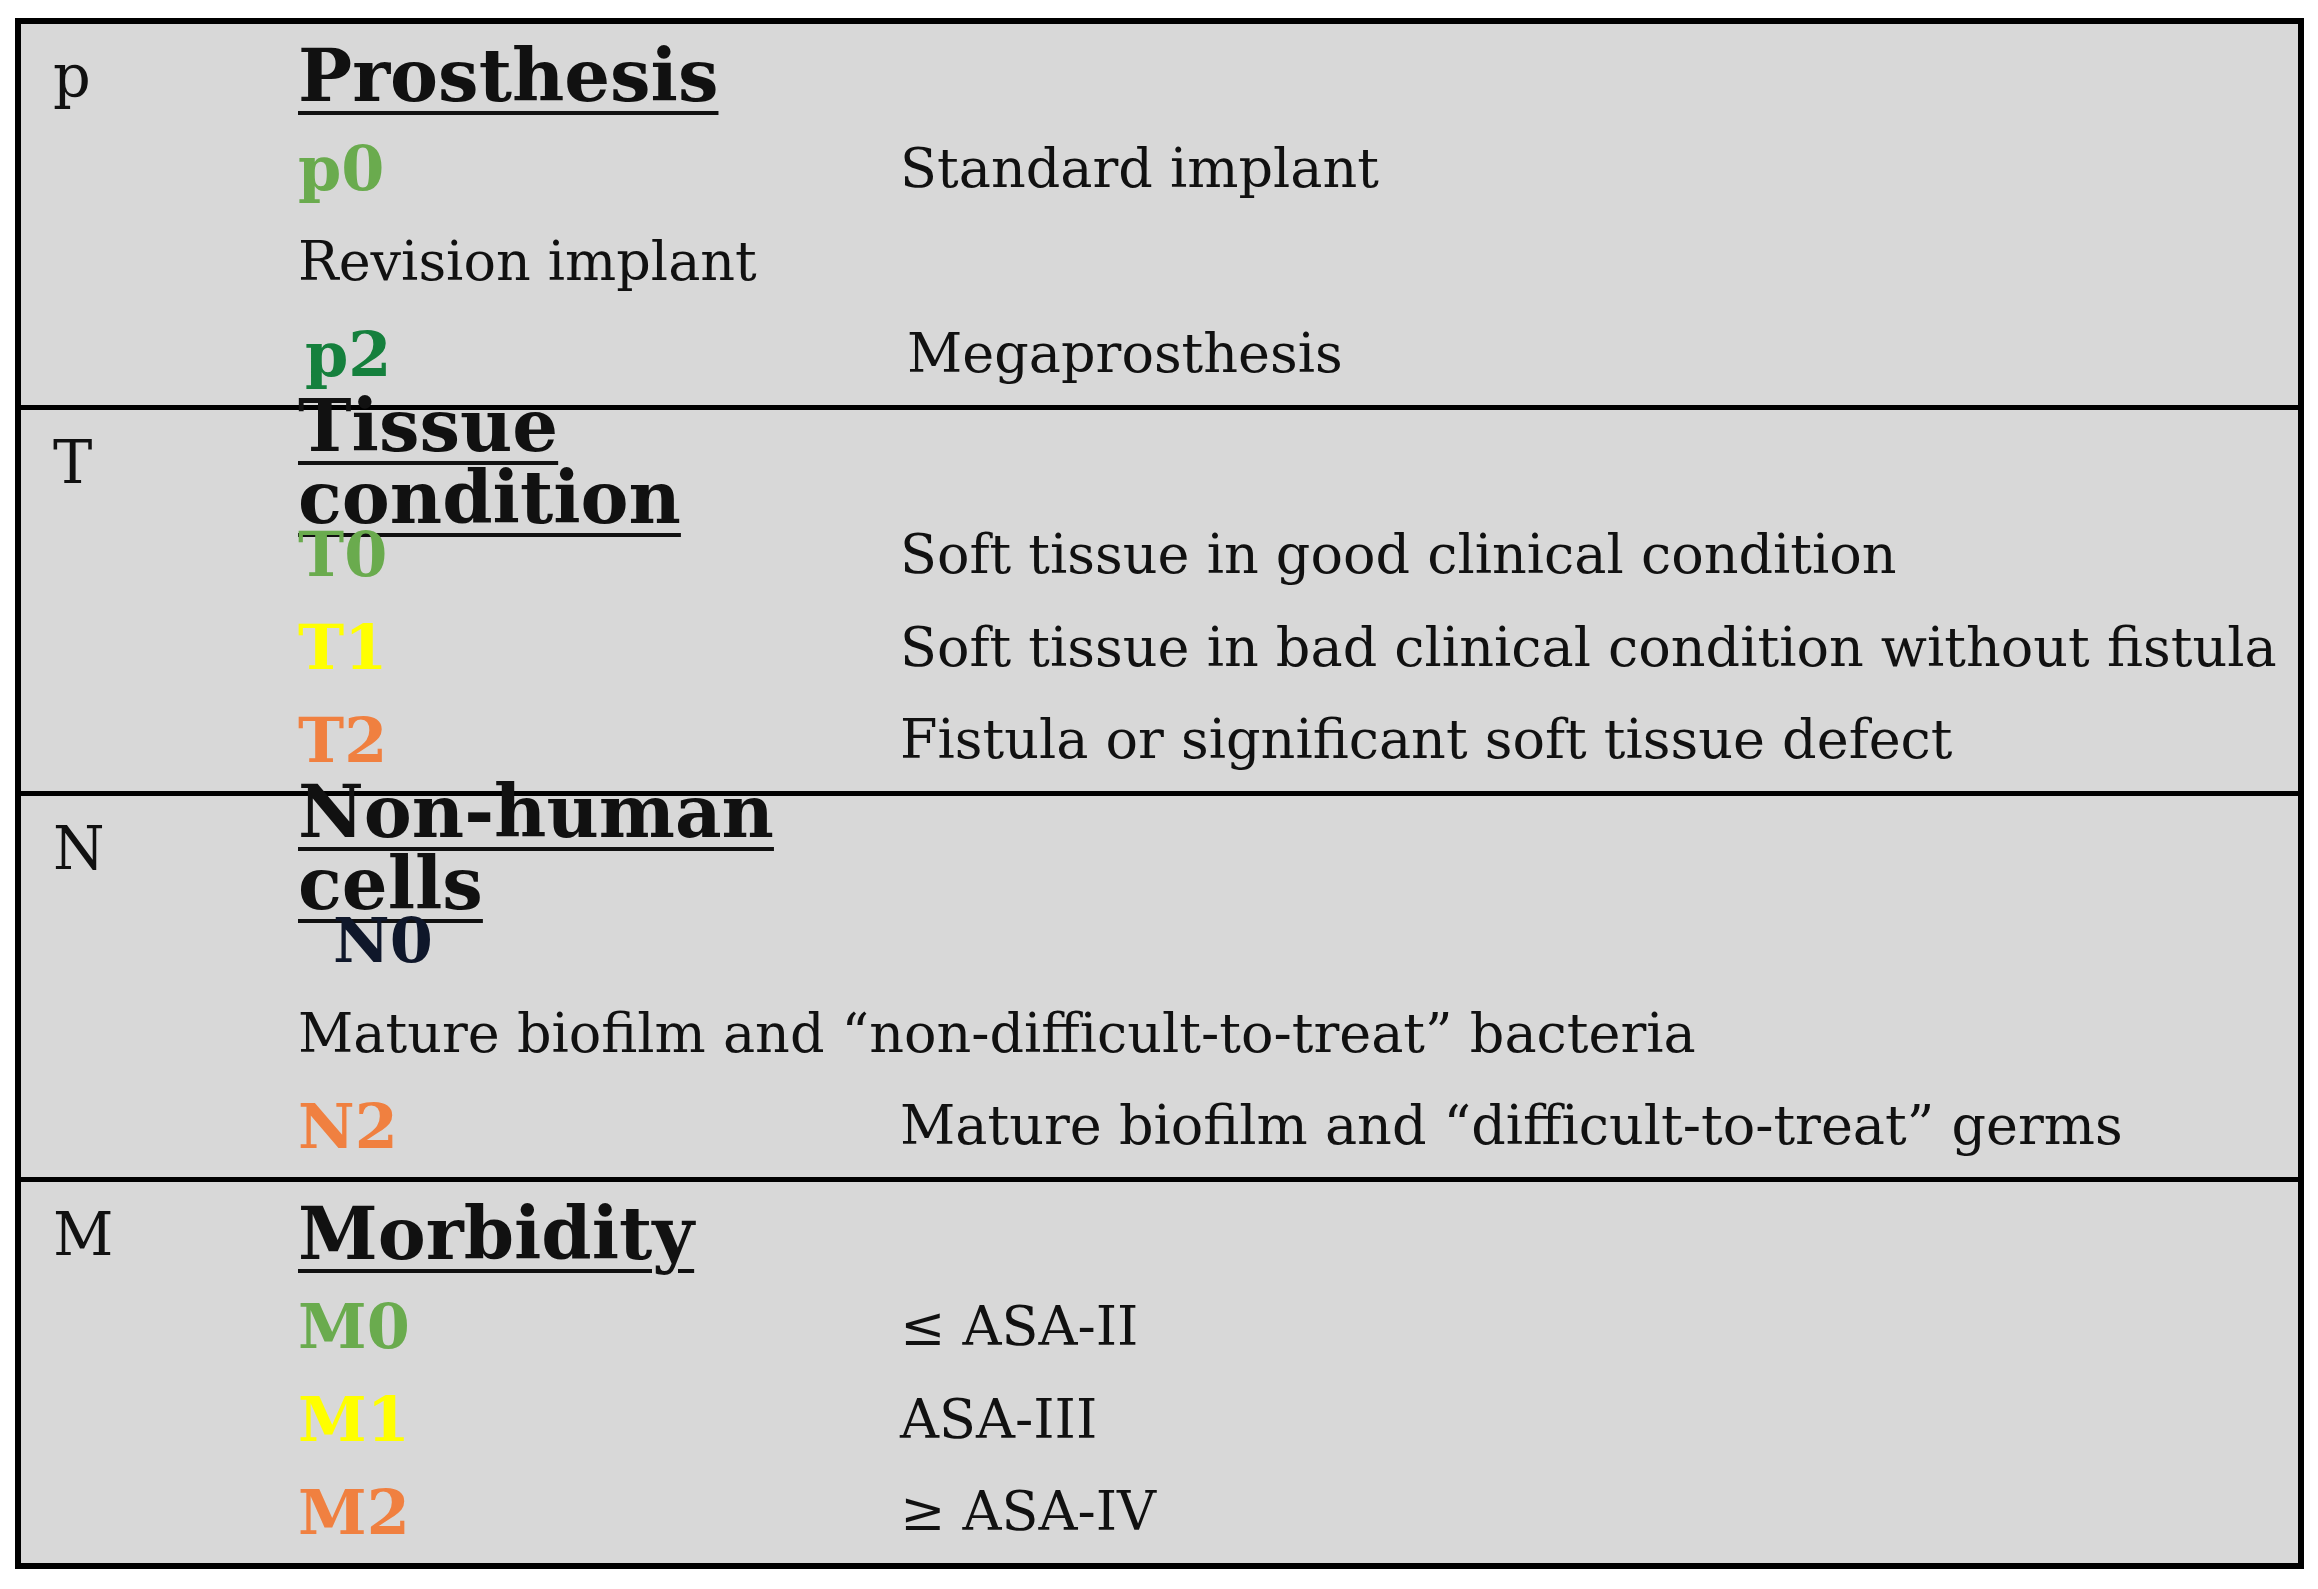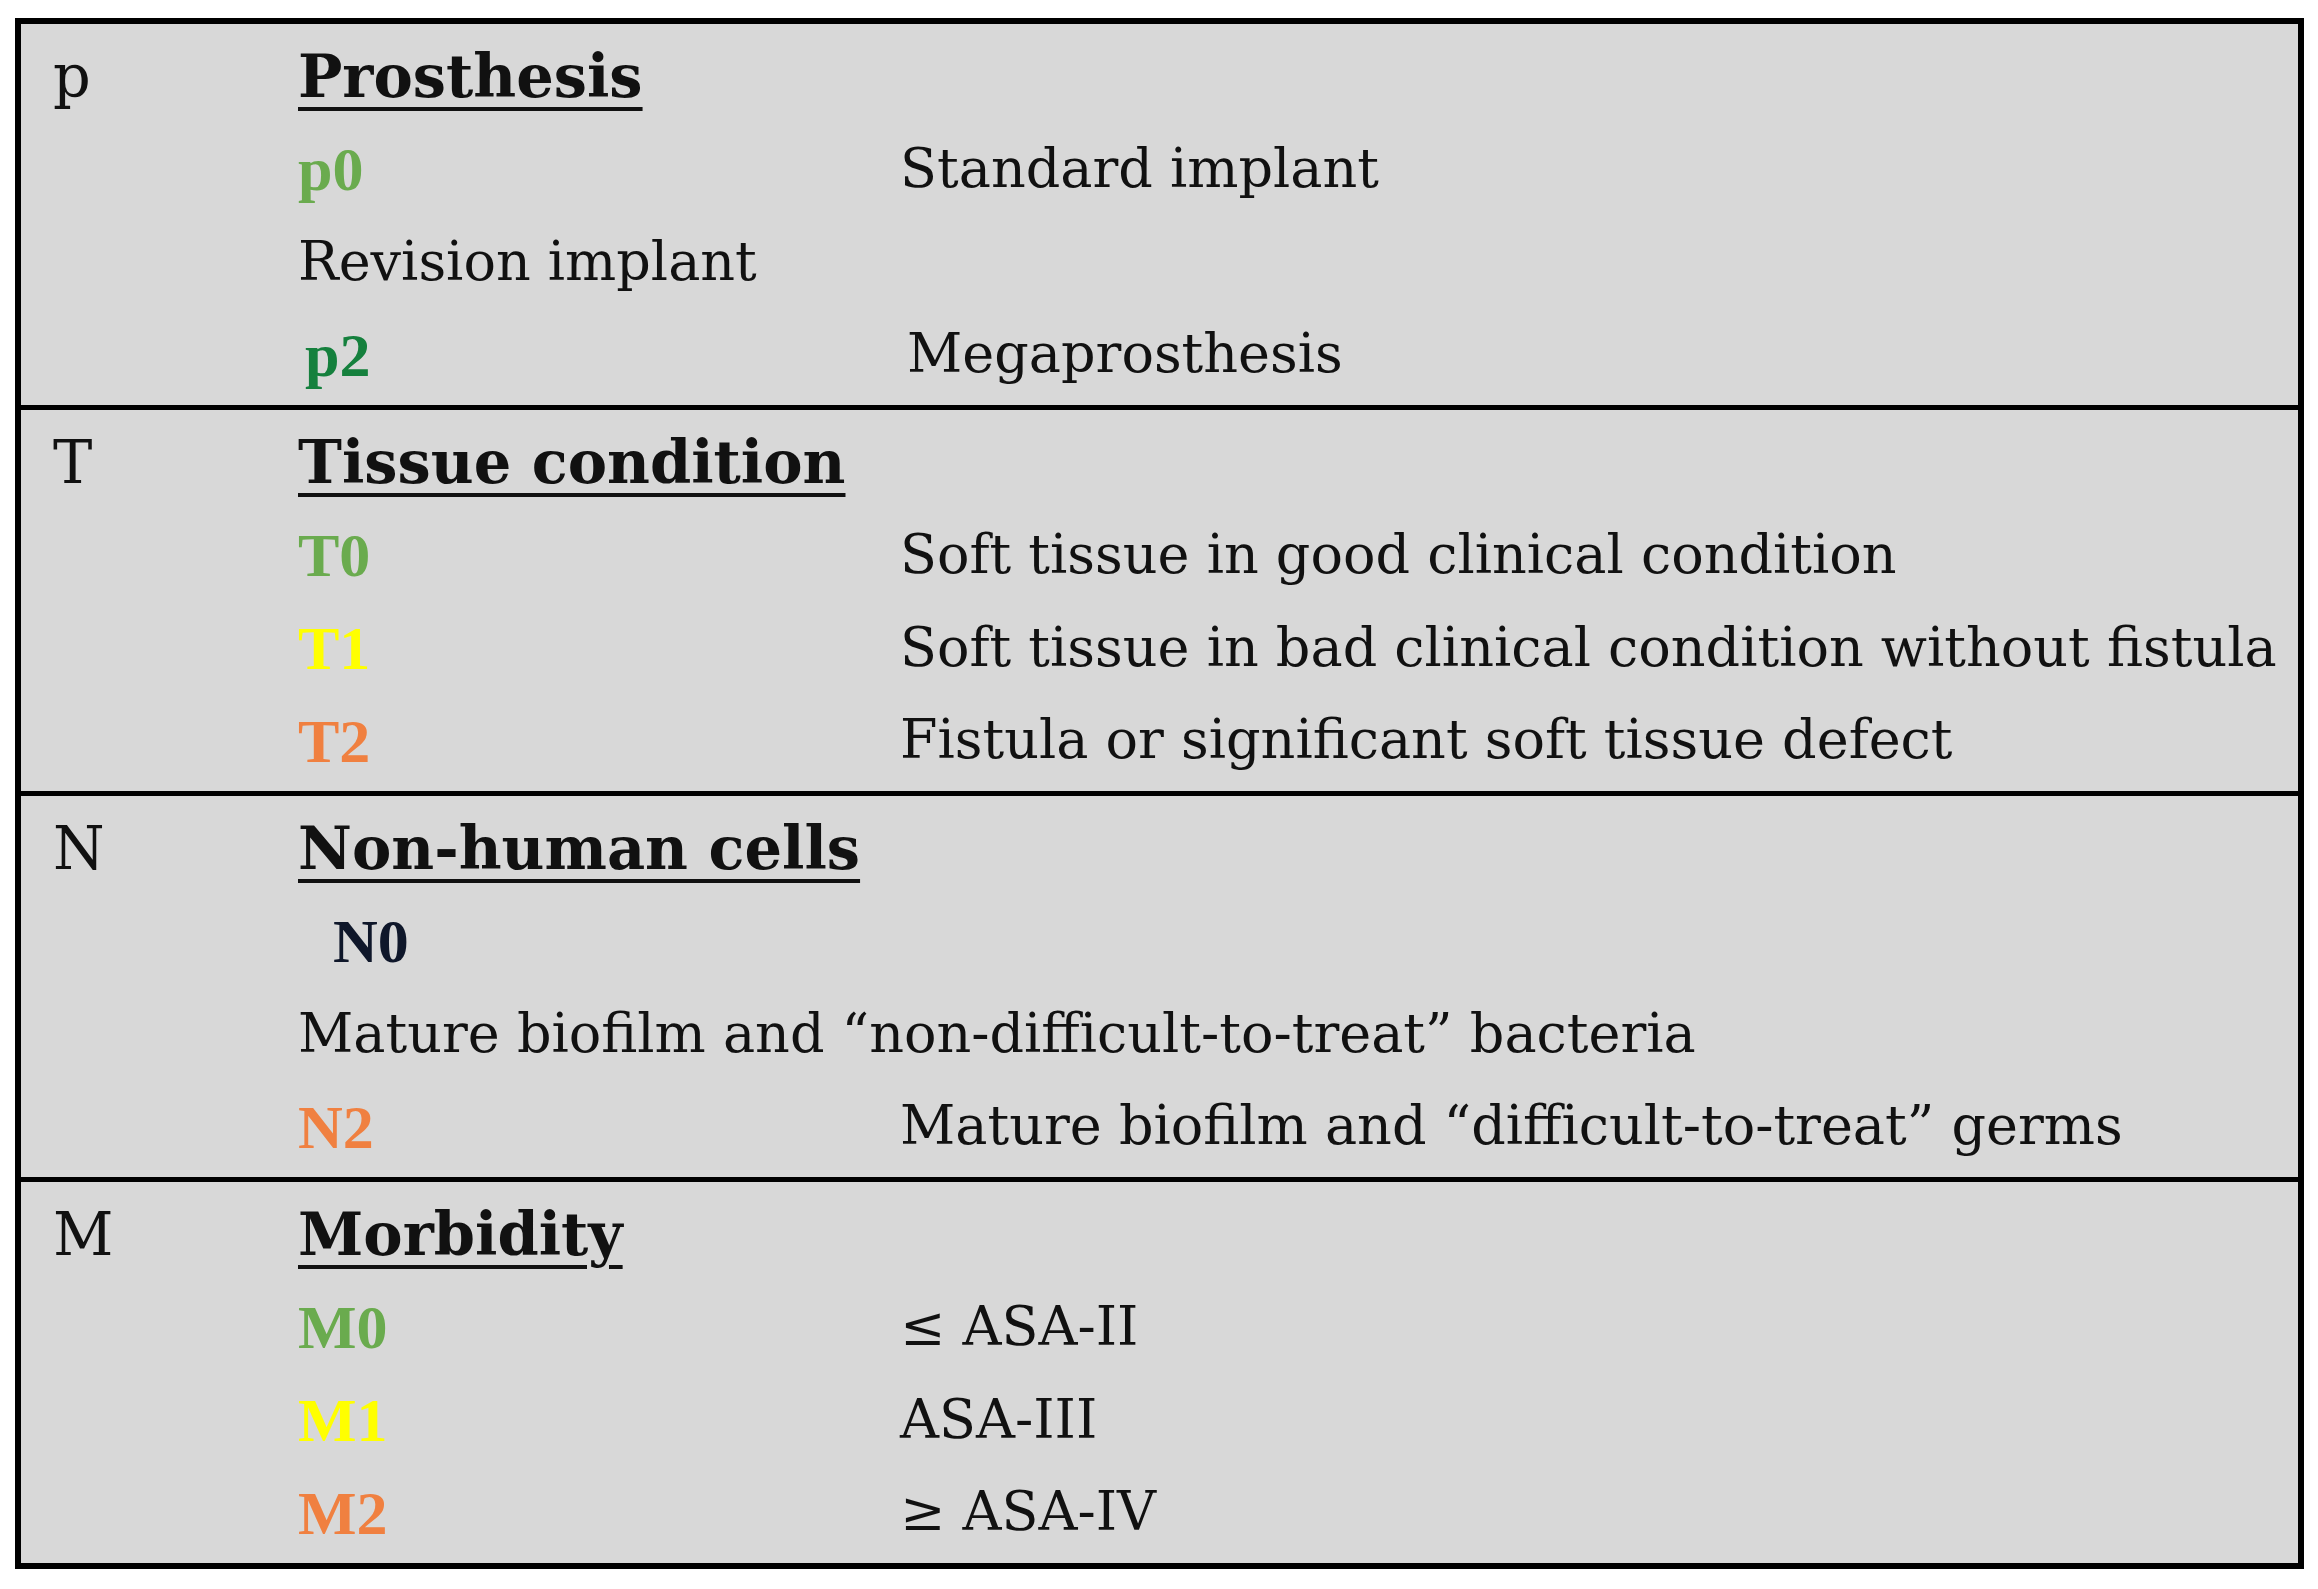--- a/index.html
+++ b/index.html
@@ -57,33 +57,32 @@
     padding-right: 7px;
     box-sizing: border-box;
   }
   .letter {
     font-size: 59px;
     font-weight: 400;
     color: #111111;
     line-height: 1;
   }
   .title {
-    font-size: 59px;
+    font-size: 72px;
     font-weight: 700;
     color: #111111;
     line-height: 1;
     text-decoration: underline;
     text-decoration-thickness: 4.2px;
     text-underline-offset: 10px;
   }
   .code {
     font-size: 62px;
     font-weight: 700;
     line-height: 1;
-    font-family: Liberation Serif, serif;
   }
   .desc {
     font-size: 54px;
     font-weight: 400;
     color: #111111;
     line-height: 1.05;
     white-space: nowrap;
   }
 </style>
 </head>

